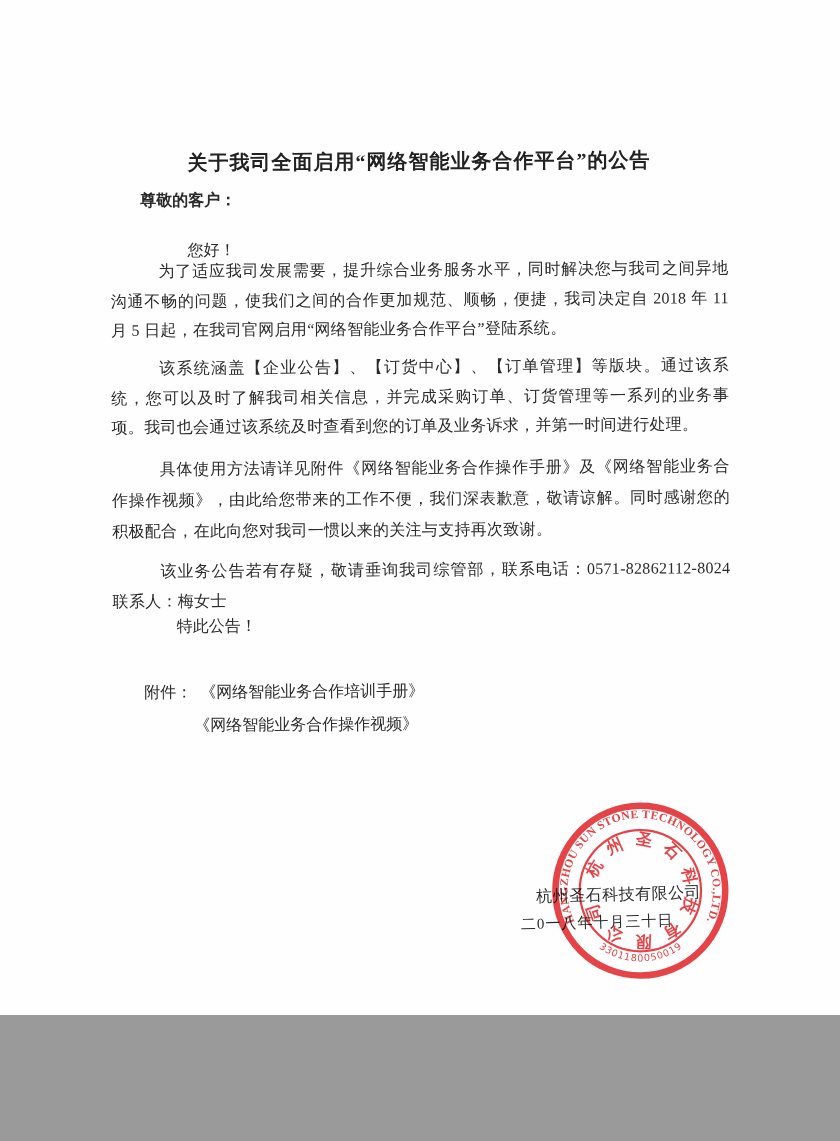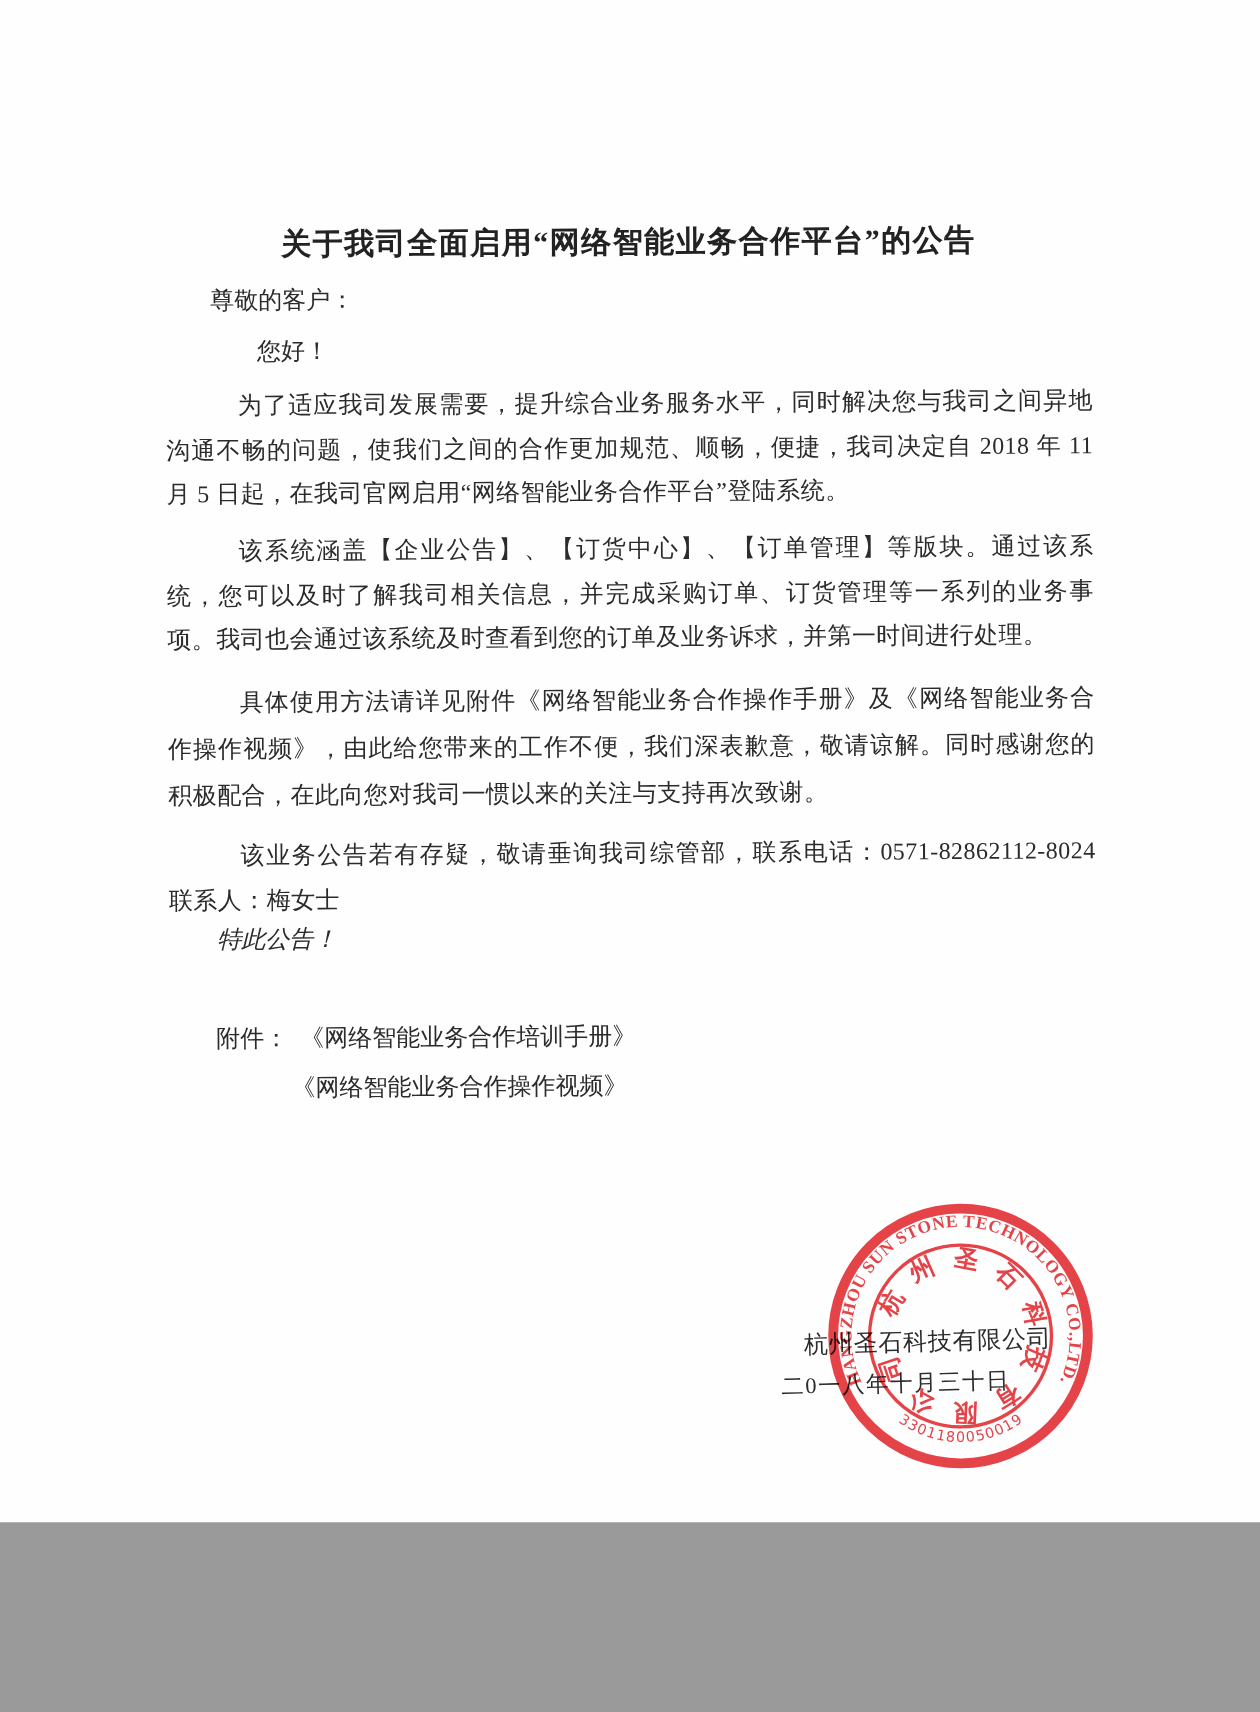--- a/index.html
+++ b/index.html
@@ -34,50 +34,50 @@
     text-align: center;
     letter-spacing: 1px;
     color: #222;
   }
   .salutation {
     position: absolute;
     top: 189px;
     left: 142px;
     margin: 0;
     font-size: 16px;
+    font-weight: bold;
   }
   .greeting {
     position: absolute;
     top: 223px;
     left: 173px;
-    margin: 0;
+    margin: 16px;
     font-size: 16px;
   }
   .para {
     position: absolute;
     left: 112px;
     width: 618px;
     margin: 0;
     font-size: 16px;
     line-height: 29.5px;
     text-align: justify;
     text-indent: 48px;
     letter-spacing: 0.3px;
   }
   .para-1 { top: 255px; }
   .para-2 { top: 352px; }
   .para-3 { top: 452px; line-height: 31px; }
   .para-4 { top: 555px; }
   .closing {
     position: absolute;
     top: 615px;
-    left: 144px;
+    left: 176px;
     margin: 0;
     font-size: 16px;
-    font-style: italic;
   }
   .attach-row1 {
     position: absolute;
     top: 681px;
     left: 143px;
     font-size: 16px;
   }
   .attach-row1 .attach-item { margin-left: 8px; }
   .attach-row2 {
     position: absolute;

